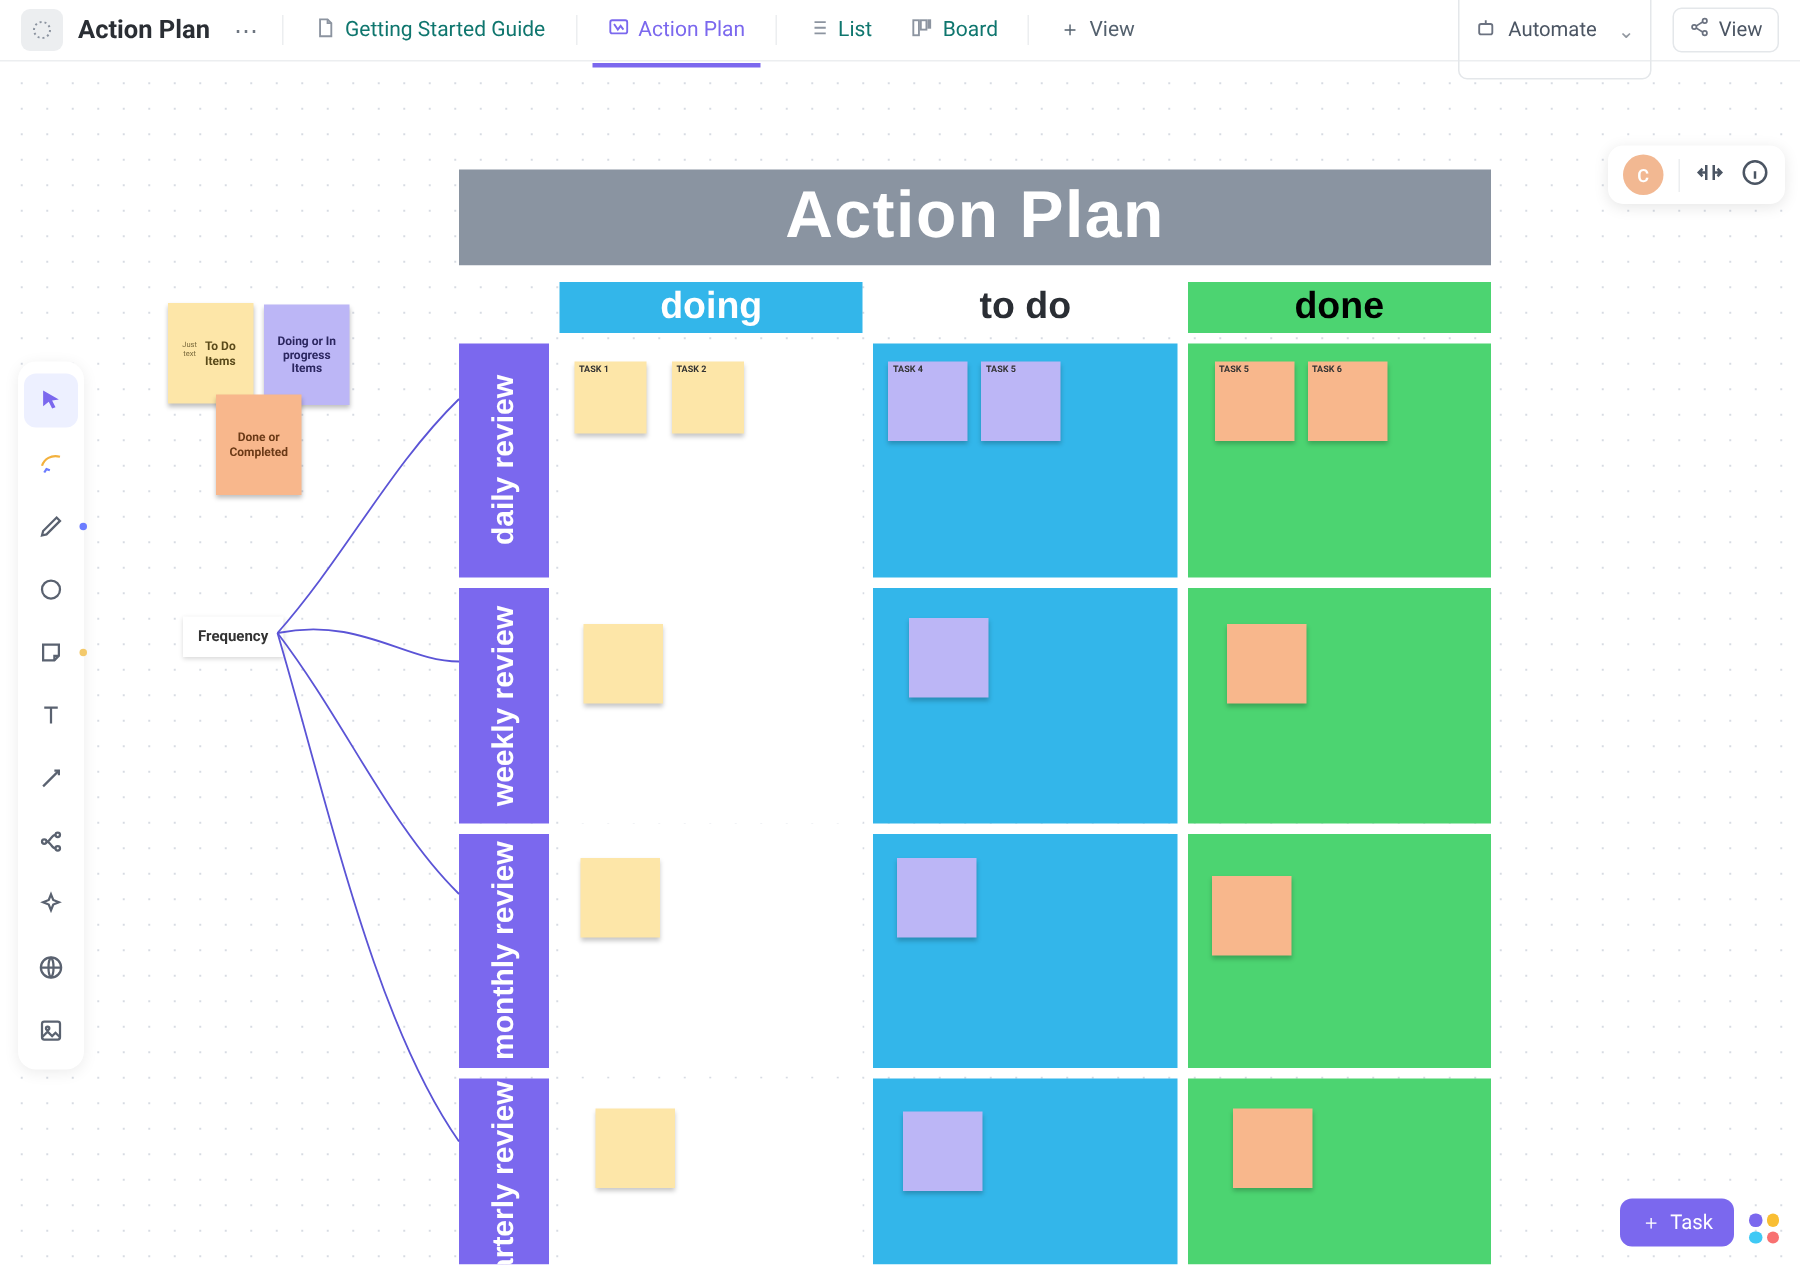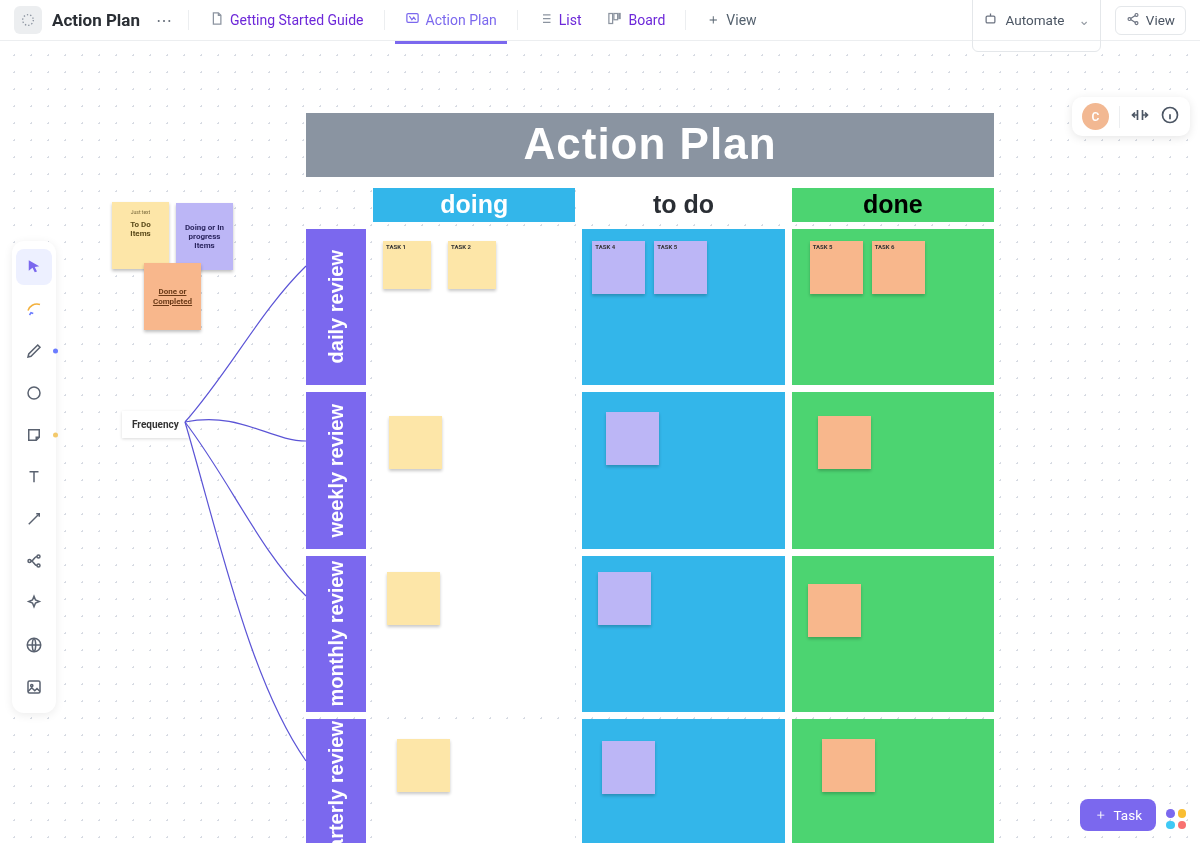--- a/index.html
+++ b/index.html
@@ -9,21 +9,21 @@
   .topbar {
     display: flex; align-items: center; height: 41px; padding: 0 14px;
     border-bottom: 1px solid #eceef0; gap: 6px;
   }
   .app-icon { width: 28px; height: 28px; background:#eceef0; border-radius:6px; display:flex;align-items:center;justify-content:center;}
   .app-icon svg{stroke:#8c94a0;}
   .page-title { font-weight:700; font-size:17px; margin-left:4px; margin-right:4px; color:#2a2e34;}
   .dots { font-size:16px; color:#6d7580; padding:0 6px; cursor:pointer;}
   .nav-item {
     display:flex; align-items:center; gap:6px; padding:6px 10px; font-size:14px;
-    color:#6d28d9; border-radius:4px; cursor:pointer;
+    color:#0f766e; border-radius:4px; cursor:pointer;
   }
   .nav-item.active { color:#7b68ee; position:relative;}
   .nav-item.active::after{content:"";position:absolute;left:0;right:0;bottom:-9px;height:3px;background:#7b68ee;}
   .nav-sep { width:1px; height:20px; background:#eceef0; margin:0 4px;}
   .nav-plus{display:flex;align-items:center;gap:6px;color:#54616e;font-size:14px;cursor:pointer;padding:6px 10px;}
   .spacer{flex:1;}
   .pill-btn{display:flex;align-items:center;gap:8px;border:1px solid #e4e7ea;border-radius:6px;padding:22px 10px;font-size:13.5px;color:#4b5563;cursor:pointer;}
   .pill-btn .chev{margin-left:6px;opacity:.6}
   .share-btn{display:flex;align-items:center;gap:6px;border:1px solid #e4e7ea;border-radius:6px;padding:5px 10px;font-size:13.5px;color:#4b5563;cursor:pointer;margin-left:8px;}
 
@@ -81,21 +81,21 @@
   .cell.doing{background:#33b6ea;}
   .cell.done{background:#4cd471;}
 
   .sticky{position:absolute;width:53px;height:53px;box-shadow:0 2px 3px rgba(0,0,0,.22);font-size:6px;font-weight:700;color:#333;padding:3px 3px;line-height:1;}
   .sticky.yellow{background:#fde6a8;}
   .sticky.purple{background:#bcb6f6;}
   .sticky.orange{background:#f8b78c;}
   .sticky.small{width:48px;height:48px;}
 
   
-  .legend-sticky{position:absolute;width:57px;height:67px;box-shadow:0 2px 3px rgba(0,0,0,.25);padding:8px;font-size:8px;font-weight:700;text-align:center;display:flex;flex-direction:column;justify-content:flex-start;align-items:center;line-height:1.15;}
+  .legend-sticky{position:absolute;width:57px;height:67px;box-shadow:0 2px 3px rgba(0,0,0,.25);padding:8px;font-size:8px;font-weight:700;text-align:center;display:flex;flex-direction:row;justify-content:flex-start;align-items:center;line-height:1.15;}
   .legend-sticky .tiny{font-size:5px;font-weight:400;color:#7a6a3c;margin-bottom:4px;}
   .legend-sticky.yellow{background:#fde6a8;color:#5a4a1a;}
   .legend-sticky.purple{background:#bcb6f6;color:#2b2660;}
   .legend-sticky.orange{background:#f8b78c;color:#6b3a17;}
 
   
   .freq-node{position:absolute;background:#fff;box-shadow:0 1px 3px rgba(0,0,0,.15);font-size:10px;font-weight:700;padding:8px 10px;color:#333;}
 
   
   .lines{position:absolute;left:0;top:0;pointer-events:none;z-index:1;}
@@ -283,21 +283,21 @@
     </g>
   </svg>
 
   <div class="legend-sticky yellow" style="left:112px;top:161px;">
     <div class="tiny">Just text</div>
     <div>To Do Items</div>
   </div>
   <div class="legend-sticky purple" style="left:176px;top:162px;justify-content:center;">
     <div>Doing or In progress Items</div>
   </div>
-  <div class="legend-sticky orange" style="left:144px;top:222px;justify-content:center;text-decoration:underline;">
+  <div class="legend-sticky orange" style="left:144px;top:222px;justify-content:center;">
     <div>Done or Completed</div>
   </div>
 
   <div class="freq-node" style="left:122px;top:370px;">
     <span>Frequency</span>
   </div>
 
   <div class="board">
     <div class="board-title">Action Plan</div>
     <div class="board-sep"></div>

